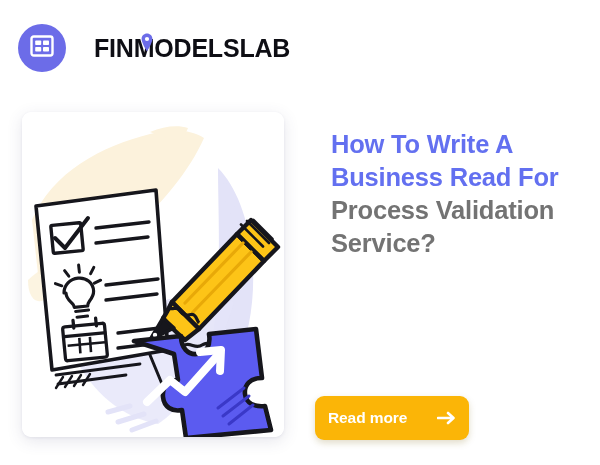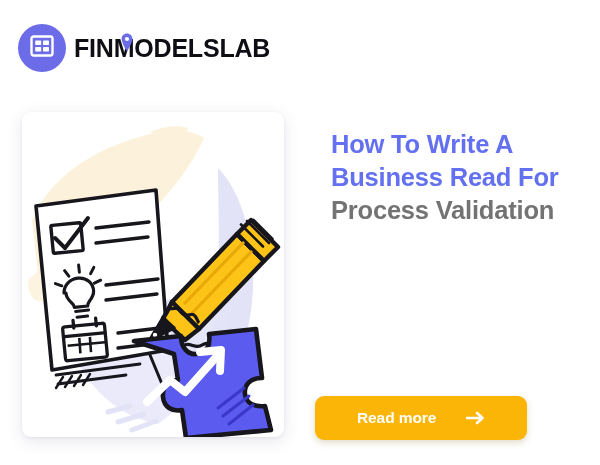--- a/index.html
+++ b/index.html
@@ -15,21 +15,21 @@
     position: relative;
   }
 
   
   .brand {
     position: absolute;
     left: 18px;
     top: 24px;
     display: flex;
     align-items: center;
-    gap: 8px;
+    gap: 28px;
   }
   .brand-mark {
     width: 48px;
     height: 48px;
     border-radius: 50%;
     background: #6C6CE8;
     display: flex;
     align-items: center;
     justify-content: center;
     flex: 0 0 auto;
@@ -105,21 +105,21 @@
   .headline .hl-main   { color: #737373; }
 
   
   .cta {
     position: absolute;
     left: 315px;
     top: 396px;
     display: inline-flex;
     align-items: center;
     gap: 30px;
-    padding: 0 42px;
+    padding: 0 13px;
     height: 44px;
     background: #FBB507;
     border: none;
     border-radius: 9px;
     box-shadow: 0 3px 7px rgba(120, 95, 10, 0.22);
     cursor: pointer;
     font-family: "Liberation Sans", sans-serif;
   }
   .cta-label {
     font-size: 15.5px;
@@ -279,20 +279,21 @@
       </g>
     </g>
   </svg>
 </div>
 
 <div class="content">
   <h1 class="headline">
     <span class="hl-accent">How To Write A</span><br>
     <span class="hl-accent">Business Read For</span><br>
     <span class="hl-main">Process Validation</span><br>
+    <span class="hl-main">Service?</span>
   </h1>
 </div>
 
 <button class="cta">
   <span class="cta-label">Read more</span>
   <span class="cta-arrow">
     <svg width="19" height="14" viewBox="0 0 19 14" aria-hidden="true">
       <path d="M1 7 L 16 7 M 11 2 L 16.5 7 L 11 12" fill="none" stroke="#ffffff" stroke-width="2.6" stroke-linecap="round" stroke-linejoin="round"></path>
     </svg>
   </span>

